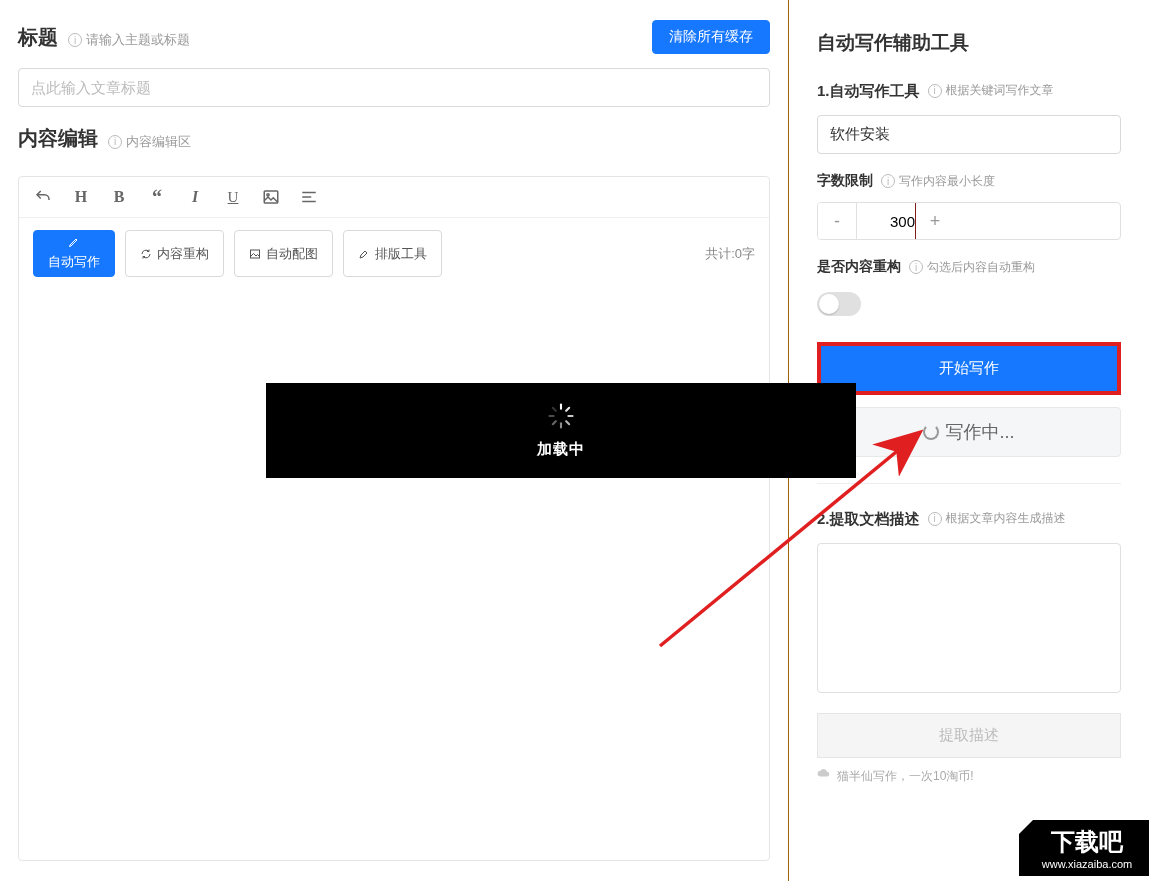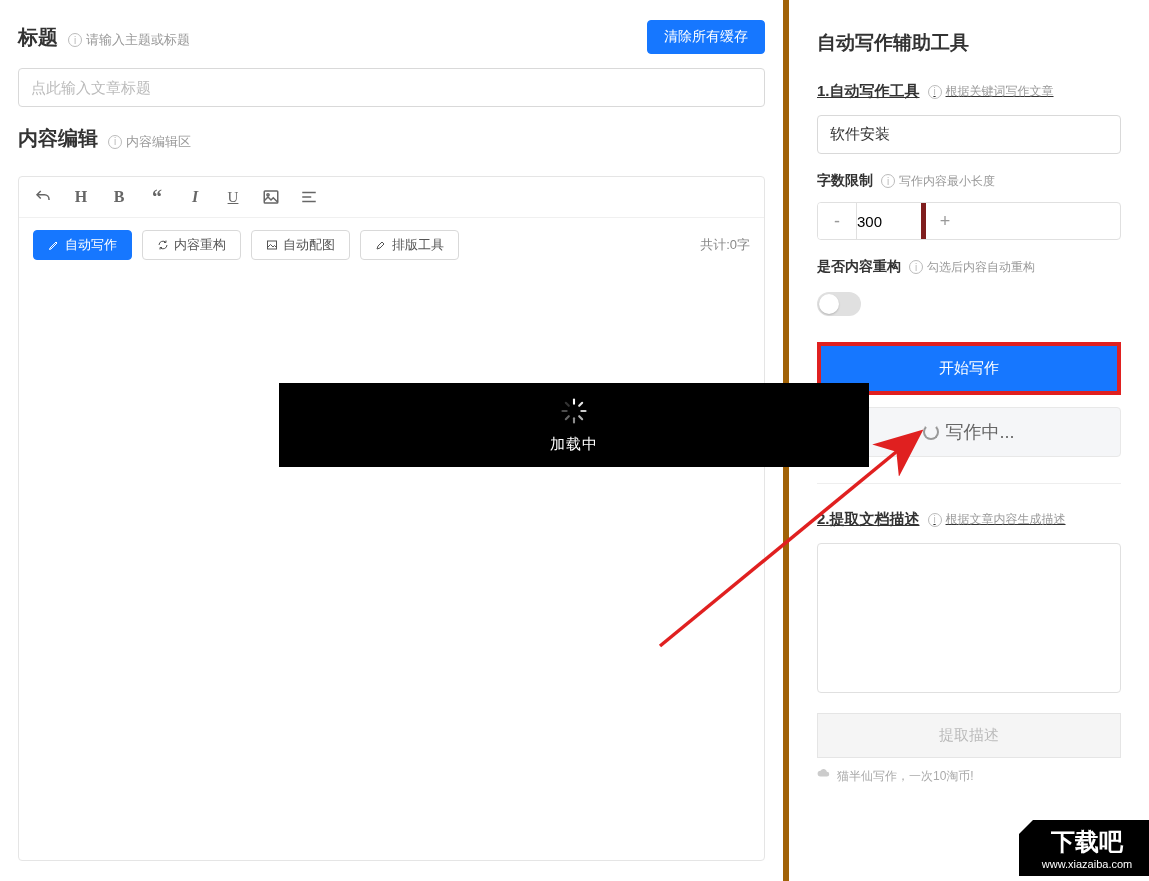--- a/index.html
+++ b/index.html
@@ -1,57 +1,57 @@
 <!DOCTYPE html>
 <html><head>
 <meta charset="utf-8">
 <style>
 * { box-sizing: border-box; margin: 0; padding: 0; }
 body { font-family: "Microsoft YaHei", "PingFang SC", sans-serif; font-size: 14px; color: #333; background: #fff; width: 1149px; height: 881px; position: relative; overflow: hidden; }
 .container { display: flex; height: 100%; }
-.left-panel { flex: 1; padding: 20px 18px; border-right: 6px solid #a16207; display: flex; flex-direction: column; }
+.left-panel { flex: 1; padding: 20px 18px; border-right: 1px solid #a16207; display: flex; flex-direction: column; }
 .right-panel { width: 360px; padding: 30px 28px 10px 28px; display: flex; flex-direction: column; }
 .section-header { display: flex; align-items: center; justify-content: space-between; margin-bottom: 14px; }
 .section-title-group { display: flex; align-items: baseline; gap: 10px; }
 .section-title { font-size: 20px; font-weight: bold; color: #333; }
 .section-hint { font-size: 13px; color: #999; display: inline-flex; align-items: center; gap: 4px; }
 .info-icon { display: inline-flex; width: 14px; height: 14px; border: 1px solid #bbb; border-radius: 50%; align-items: center; justify-content: center; font-size: 10px; color: #bbb; font-style: normal; }
 .btn { display: inline-flex; align-items: center; justify-content: center; border-radius: 4px; cursor: pointer; font-size: 14px; padding: 7px 16px; border: 1px solid transparent; background: #fff; gap: 6px; }
 .btn-primary { background: #1677ff; color: #fff; border-color: #1677ff; }
 .btn-large { width: 100%; padding: 12px 0; font-size: 15px; border-radius: 0; }
 .btn-disabled { background: #f5f5f5; color: #bbb; border: 1px solid #e5e5e5; cursor: not-allowed; }
 .input { width: 100%; padding: 10px 12px; border: 1px solid #d9d9d9; border-radius: 4px; font-size: 15px; color: #333; outline: none; }
 .input::placeholder { color: #bbb; }
 .editor-box { border: 1px solid #e5e5e5; border-radius: 4px; margin-top: 10px; flex: 1; display: flex; flex-direction: column; background: #fff; min-height: 680px; }
 .toolbar-row1 { display: flex; align-items: center; gap: 18px; padding: 10px 14px; border-bottom: 1px solid #f0f0f0; }
 .tb-icon { width: 20px; height: 20px; color: #666; cursor: pointer; display: inline-flex; align-items: center; justify-content: center; }
 .tb-icon svg { width: 18px; height: 18px; }
 .toolbar-row2 { display: flex; align-items: center; justify-content: space-between; padding: 12px 14px; }
 .toolbar-btns { display: flex; gap: 10px; }
 .tb-btn { display: inline-flex; align-items: center; gap: 5px; padding: 5px 14px; border: 1px solid #d9d9d9; border-radius: 4px; font-size: 13px; background: #fff; cursor: pointer; color: #555; }
-.tb-btn-primary { background: #1677ff; color: #fff; border-color: #1677ff; }
+.tb-btn-primary { background: #1677ff; color: #fff; border-color: #1677ff; flex-direction: column; }
 .count-text { font-size: 13px; color: #888; }
 .editor-area { flex: 1; }
 .r-title { font-size: 19px; font-weight: bold; margin-bottom: 26px; }
-.r-subtitle { font-size: 15px; font-weight: bold; display: flex; align-items: center; gap: 8px; margin-bottom: 14px; text-decoration: underline; }
+.r-subtitle { font-size: 15px; font-weight: bold; display: flex; align-items: flex-start; gap: 8px; margin-bottom: 14px; }
 .r-hint { font-size: 12px; color: #999; font-weight: normal; display: inline-flex; align-items: center; gap: 4px; }
 .field-label { font-size: 14px; font-weight: bold; margin: 18px 0 12px; display: flex; align-items: center; gap: 8px; }
 .spinner-group { display: inline-flex; align-items: center; border: 1px solid #e0e0e0; border-radius: 4px; overflow: hidden; }
 .spinner-btn { width: 38px; height: 36px; display: flex; align-items: center; justify-content: center; cursor: pointer; color: #999; font-size: 18px; background: #fff; border: none; }
-.spinner-val { width: 70px; height: 36px; text-align: left; border: none; border-left: 1px solid #e0e0e0; border-right: 5px solid #7f1d1d; font-size: 15px; outline: none; }
+.spinner-val { width: 60px; height: 36px; text-align: right; border: none; border-left: 1px solid #e0e0e0; border-right: 1px solid #7f1d1d; font-size: 15px; outline: none; }
 .toggle { width: 44px; height: 24px; background: #e0e0e0; border-radius: 12px; position: relative; cursor: pointer; margin-top: 4px; }
 .toggle::after { content: ""; position: absolute; width: 20px; height: 20px; background: #fff; border-radius: 50%; top: 2px; left: 2px; box-shadow: 0 1px 2px rgba(0,0,0,0.2); }
 .highlight-box { border: 4px solid #e02020; padding: 0; margin-top: 26px; }
 .status-btn { width: 100%; padding: 12px 0; font-size: 18px; background: #f5f6f8; color: #666; border: 1px solid #e8e8e8; border-radius: 4px; margin-top: 12px; display: flex; align-items: center; justify-content: center; gap: 6px; }
 .spinner-icon { width: 16px; height: 16px; border: 2px solid #999; border-top-color: transparent; border-radius: 50%; display: inline-block; }
 .divider { height: 1px; background: #eee; margin: 26px 0; }
 .textarea { width: 100%; height: 150px; border: 1px solid #e0e0e0; border-radius: 4px; padding: 8px; resize: none; outline: none; font-size: 14px; margin-bottom: 20px; }
 .tips { font-size: 12px; color: #aaa; margin-top: 10px; display: flex; gap: 6px; }
 .cloud-icon { width: 14px; height: 10px; display: inline-block; }
-.loading-overlay { position: absolute; left: 279px; top: 383px; width: 590px; height: 84px; background: #000; color: #fff; display: flex; flex-direction: column; align-items: center; justify-content: center; gap: 10px; z-index: 100; }
+.loading-overlay { position: absolute; left: 266px; top: 383px; width: 590px; height: 95px; background: #000; color: #fff; display: flex; flex-direction: column; align-items: center; justify-content: center; gap: 10px; z-index: 100; font-weight: bold; }
 .loading-spinner { width: 28px; height: 28px; }
 .loading-spinner svg { width: 28px; height: 28px; }
 .loading-text { font-size: 15px; letter-spacing: 1px; }
 .arrow-svg { position: absolute; left: 640px; top: 426px; width: 300px; height: 230px; z-index: 101; pointer-events: none; }
 .logo-badge { position: absolute; right: 0; bottom: 5px; width: 130px; height: 56px; z-index: 200; }
 .mt-18 { margin-top: 18px; }
 </style>
 </head>
 <body>
 

